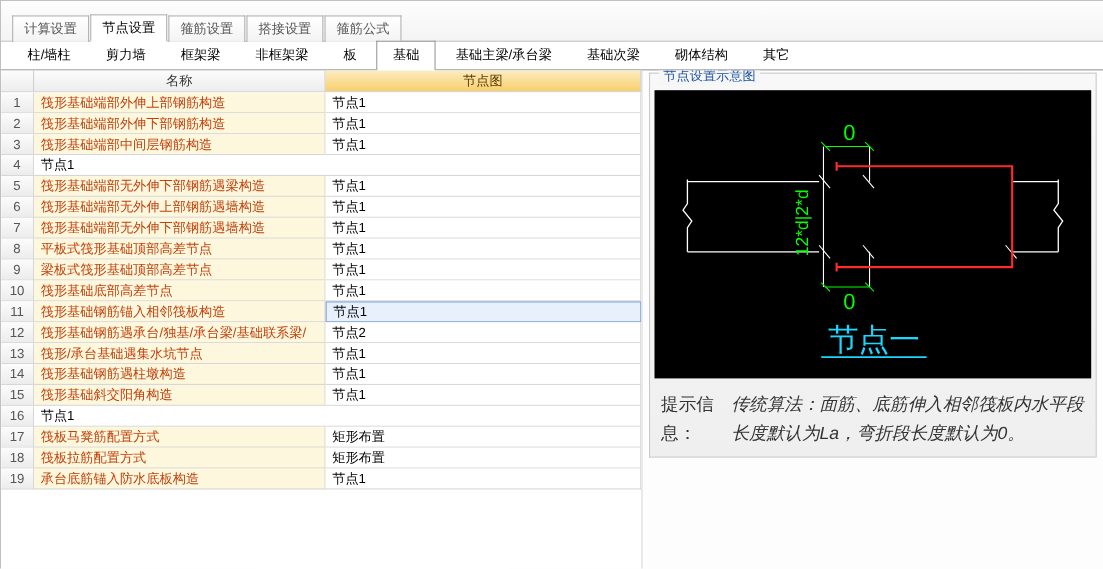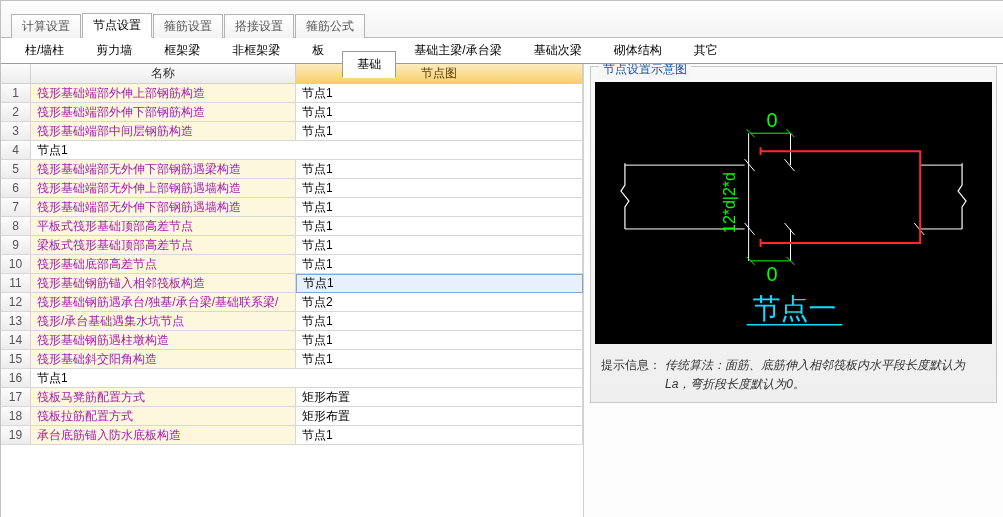--- a/index.html
+++ b/index.html
@@ -26,33 +26,33 @@
   color: #555; cursor: default;
   position: relative; top: 1px;
 }
 .tab1.active {
   background: #fff; color: #000; font-weight: 400;
   border-bottom: 1px solid #fff;
 }
 
 
 .tabrow2 {
-  display: flex; align-items: center;
+  display: flex; align-items: flex-end;
   height: 26px; padding-left: 10px;
   background: #fff;
   border-bottom: 1px solid #9a9a9a;
 }
 .tab2 {
   padding: 4px 14px; margin-right: 4px;
   color: #000; cursor: default;
   position: relative; top: 0;
 }
 .tab2.active {
   border: 1px solid #9a9a9a; border-bottom: 1px solid #fff;
-  background: #fff; top: 14px;
+  background: #fff; top: 1px;
 }
 
 .body { display: flex; flex: 1; overflow: hidden; }
 
 
 .table-panel { flex: 0 0 583px; display: flex; flex-direction: column; border-right: 1px solid #d0d0d0; }
 .thead {
   display: flex; height: 20px;
   background: linear-gradient(#fcfcfc,#ececec);
 }
@@ -73,21 +73,21 @@
   border-bottom: 1px solid #d7d7d7;
   display: flex; align-items: center;
   padding: 0 6px;
   white-space: nowrap; overflow: hidden;
 }
 .td.rownum {
   flex: 0 0 30px; justify-content: center;
   background: linear-gradient(#fcfcfc,#ececec);
   color: #555; padding: 0;
 }
-.td.name { flex: 0 0 265px; background: #fdf7dd; color: #a21caf; }
+.td.name { flex: 0 0 265px; background: #fdf7dd; color: #c2410c; }
 .td.val  { flex: 1; background: #fff; color: #000; }
 .tr.selected .td.val { background: #e8f0fb; border: 1px solid #7da7d9; }
 
 
 .preview-panel {
   flex: 1; display: flex; flex-direction: column;
   padding: 0; overflow: hidden;
 }
 .fieldset {
   margin: 2px 6px 2px 6px;
@@ -101,21 +101,21 @@
   position: relative; top: -10px;
   background: #f6f6f6;
   display: inline-block;
 }
 .diagram {
   height: 262px; background: #000; margin-top: -6px;
   position: relative;
 }
 .hint {
   margin-top: 10px; padding: 2px 4px 2px 6px;
-  font-size: 12px; color: #333; line-height: 1.6;
+  font-size: 16px; color: #333; line-height: 1.6;
   display: flex;
 }
 .hint .lbl { flex: 0 0 64px; }
 .hint .txt { flex: 1; font-style: italic; }
 
 
 .diagram svg { position: absolute; inset: 0; width: 100%; height: 100%; }
 </style>
 </head>
 <body>

